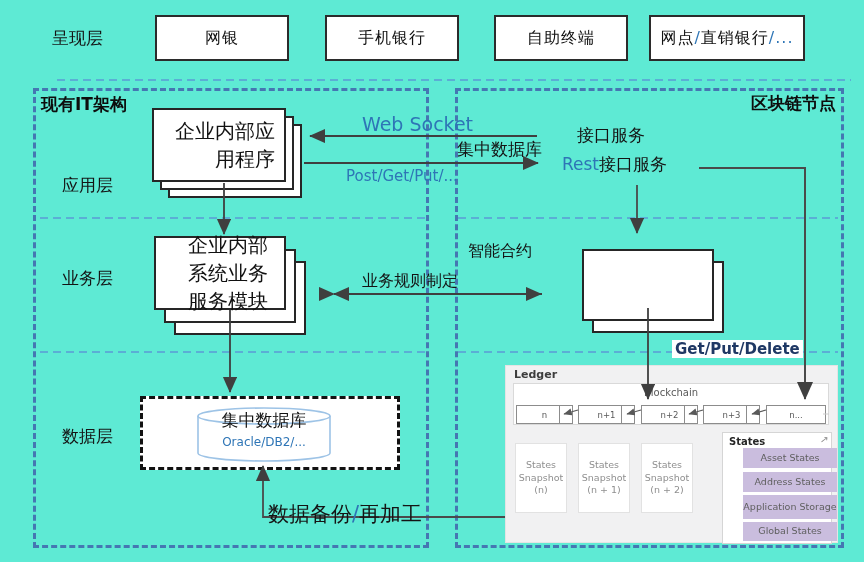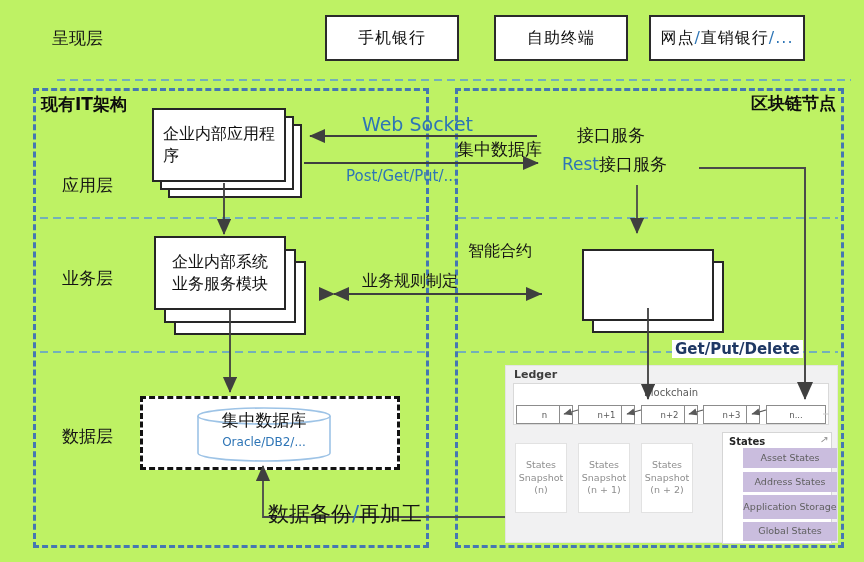--- a/index.html
+++ b/index.html
@@ -1,28 +1,28 @@
 <!DOCTYPE html>
 <html><head>
 <meta charset="utf-8">
 <style>
   *{margin:0;padding:0;box-sizing:border-box}
   html,body{background:#fff}
   body{font-family:"DejaVu Sans","Liberation Sans",sans-serif;color:#141414}
-  .stage{position:relative;width:864px;height:562px;background:#bef264;overflow:hidden}
+  .stage{position:relative;width:864px;height:562px;background:#5eead4;overflow:hidden}
   .abs{position:absolute}
   svg.overlay{position:absolute;left:0;top:0;z-index:5;pointer-events:none}
   .tbox{position:absolute;border:2px solid #2b2b2b;background:#fff;display:flex;align-items:center;
         justify-content:center;font-size:16px;color:#111;z-index:2;letter-spacing:1px}
   .zone{position:absolute;border:3px dashed #4577b2;z-index:0}
   .zone-title{position:absolute;font-size:17px;font-weight:bold;color:#0d0d0d;z-index:6;white-space:nowrap}
   .layer-lbl{position:absolute;font-size:17px;color:#141414;z-index:6;white-space:nowrap}
   .stackb{position:absolute;border:2px solid #262626;background:#fff;z-index:1}
   .stackf{position:absolute;border:2px solid #262626;background:#fff;display:flex;align-items:center;
-          justify-content:center;text-align:left;font-size:16px;line-height:1.4;color:#111;z-index:2}
+          justify-content:center;text-align:right;font-size:20px;line-height:1.4;color:#111;z-index:2}
   .stackf span{display:inline-block}
   .lbl{position:absolute;white-space:nowrap;z-index:6}
   .blue{color:#2e75b6}
   .dashed-rect{position:absolute;border:3px dashed #121212;background:#fff;z-index:1}
   .ledger{position:absolute;background:#f1f1f2;border:1px solid #e4e4e4;z-index:1}
   .ledger-title{position:absolute;font-size:11px;font-weight:bold;color:#3d3d3d;z-index:2}
   .bc-wrap{position:absolute;background:#fff;border:1px solid #d9d9d9;z-index:2;text-align:center;
            font-size:10px;color:#595959;padding-top:3px}
   .block{position:absolute;background:#fff;border:1px solid #8c8c8c;font-size:8.5px;color:#595959;
          display:flex;align-items:center;justify-content:center;z-index:3}
@@ -73,20 +73,23 @@
     <path d="M505,517 L263,517 L263,466" stroke="#4a4a4a" stroke-width="1.8" fill="none" marker-end="url(#ah)"></path>
 
     <path d="M578,410 L564,414" stroke="#595959" stroke-width="1.2" fill="none" marker-end="url(#ahs)"></path>
     <path d="M641,410 L627,414" stroke="#595959" stroke-width="1.2" fill="none" marker-end="url(#ahs)"></path>
     <path d="M703,410 L689,414" stroke="#595959" stroke-width="1.2" fill="none" marker-end="url(#ahs)"></path>
     <path d="M766,410 L752,414" stroke="#595959" stroke-width="1.2" fill="none" marker-end="url(#ahs)"></path>
     <path d="M823,414 L829,414" stroke="#cccccc" stroke-width="1" fill="none"></path>
   </svg>
 
   <div class="layer-lbl" style="left:52px;top:27px">呈现层</div>
+  <div class="tbox" style="left:155px;top:15px;width:134px;height:46px">
+      <span>网银</span>
+    </div>
   <div class="tbox" style="left:325px;top:15px;width:134px;height:46px">
       <span>手机银行</span>
     </div>
   <div class="tbox" style="left:494px;top:15px;width:134px;height:46px">
       <span>自助终端</span>
     </div>
   <div class="tbox" style="left:649px;top:15px;width:156px;height:46px">
       <span><span>网点</span><span style="color: rgb(46, 117, 182);">/</span><span>直销银行</span><span style="color: rgb(46, 117, 182);">/...</span></span>
     </div>
 

